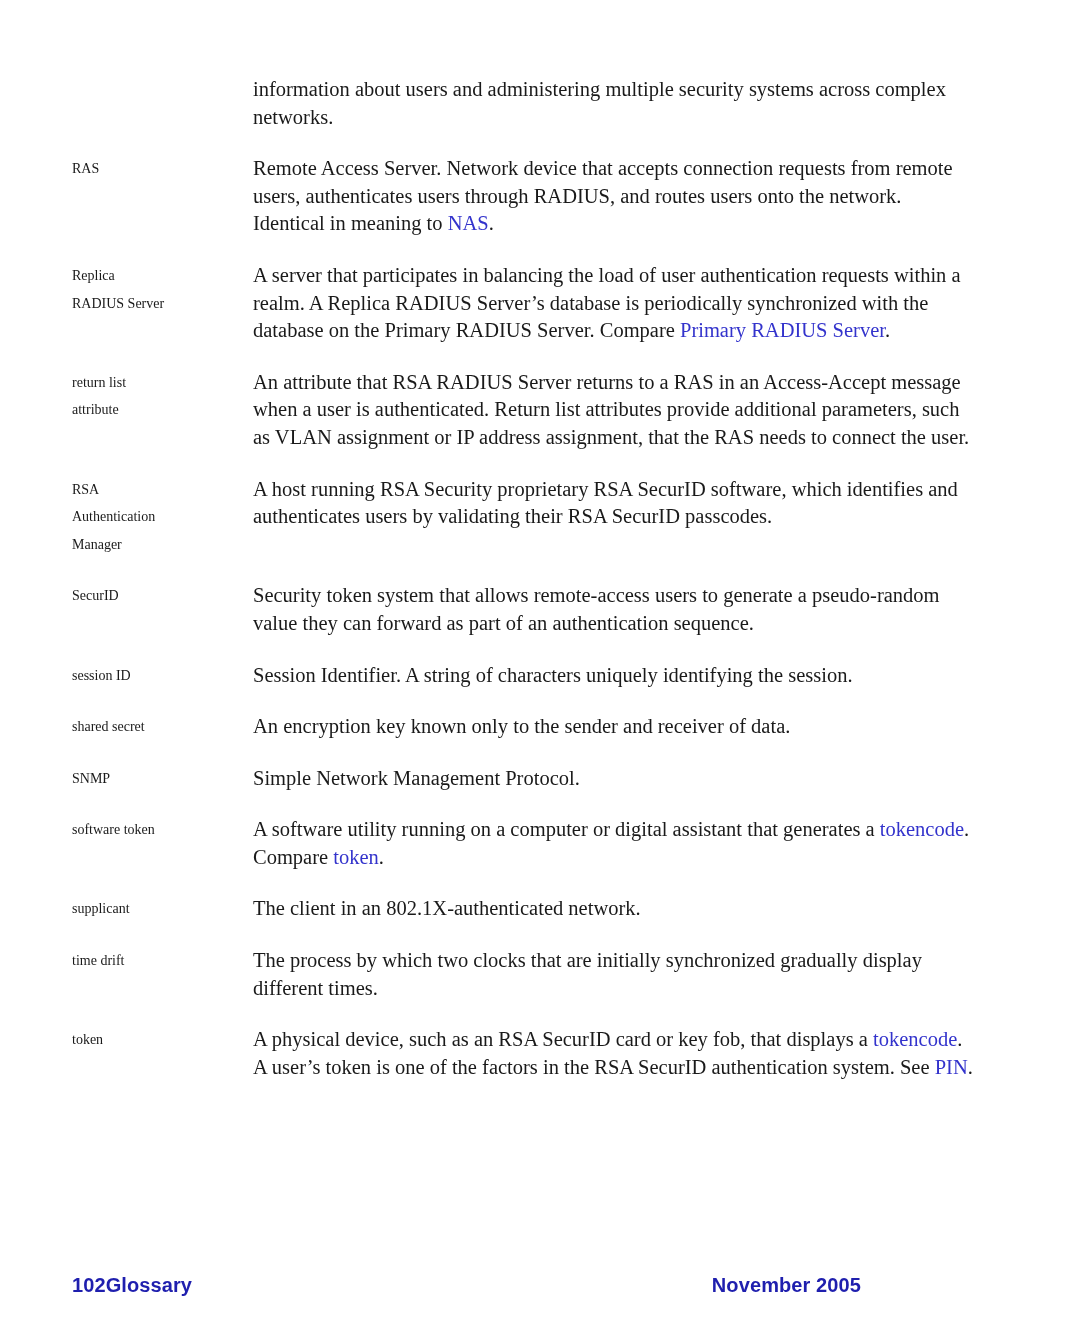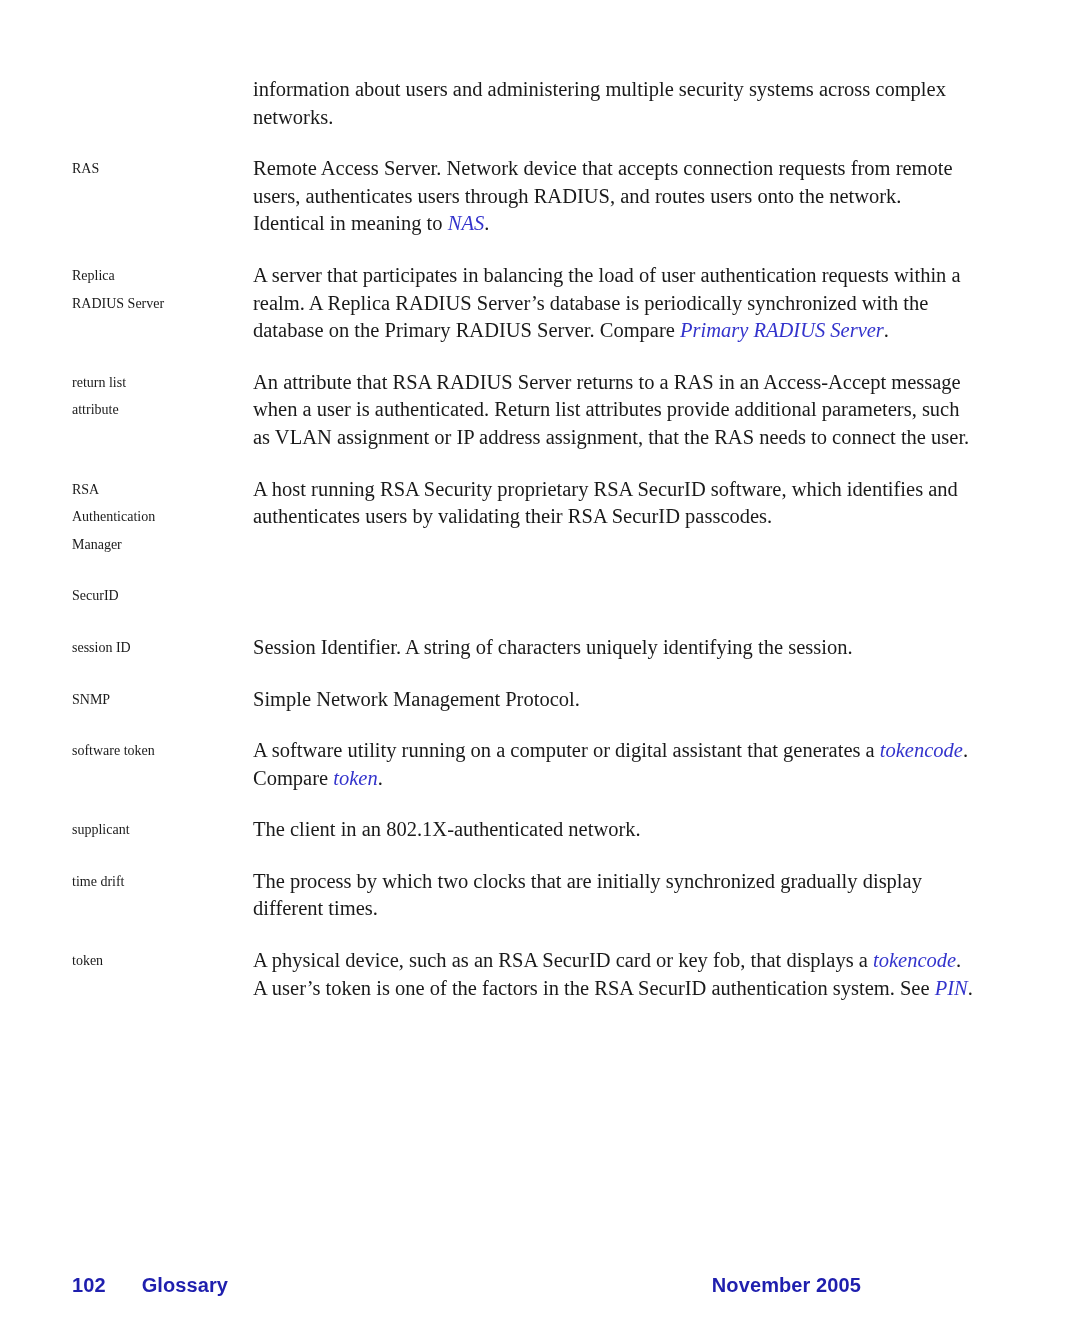--- a/index.html
+++ b/index.html
@@ -53,21 +53,20 @@
     flex: 1 1 auto;
     font-family: "Liberation Serif", "DejaVu Serif", serif;
     font-size: 20.5px;
     line-height: 27.6px;
     color: #1a1a1a;
     text-align: left;
   }
 
   .xref {
     color: #3333cc;
-    font-style: italic;
   }
 
   
   .footer {
     position: absolute;
     left: 72px;
     right: 72px;
     top: 1258px;
     height: 30px;
     display: flex;
@@ -79,21 +78,20 @@
     color: #1f1fae;
     letter-spacing: 0.1px;
   }
 
   .footer-left {
     display: flex;
     align-items: baseline;
   }
 
   .footer-page-number {
-    margin-right: 36px;
     text-align: center;
   }
 
   .footer-right {
     text-align: right;
   }
 </style>
 </head>
 <body>
 
@@ -119,24 +117,29 @@
         <div class="entry-def"><span>An attribute that RSA RADIUS Server returns to a RAS in an Access-Accept message when a user is authenticated. Return list attributes provide additional parameters, such as VLAN assignment or IP address assignment, that the RAS needs to connect the user.</span></div>
       </div>
       <div class="entry">
         <div class="entry-term">RSA
 Authentication
 Manager</div>
         <div class="entry-def"><span>A host running RSA Security proprietary RSA SecurID software, which identifies and authenticates users by validating their RSA SecurID passcodes.</span></div>
       </div>
       <div class="entry">
         <div class="entry-term">SecurID</div>
+        <div class="entry-def"><span>Security token system that allows remote-access users to generate a pseudo-random value they can forward as part of an authentication sequence.</span></div>
       </div>
       <div class="entry">
         <div class="entry-term">session ID</div>
         <div class="entry-def"><span>Session Identifier. A string of characters uniquely identifying the session.</span></div>
+      </div>
+      <div class="entry">
+        <div class="entry-term">shared secret</div>
+        <div class="entry-def"><span>An encryption key known only to the sender and receiver of data.</span></div>
       </div>
       <div class="entry">
         <div class="entry-term">SNMP</div>
         <div class="entry-def"><span>Simple Network Management Protocol.</span></div>
       </div>
       <div class="entry">
         <div class="entry-term">software token</div>
         <div class="entry-def"><span>A software utility running on a computer or digital assistant that generates a </span><span class="xref">tokencode</span><span>. Compare </span><span class="xref">token</span><span>.</span></div>
       </div>
       <div class="entry">

